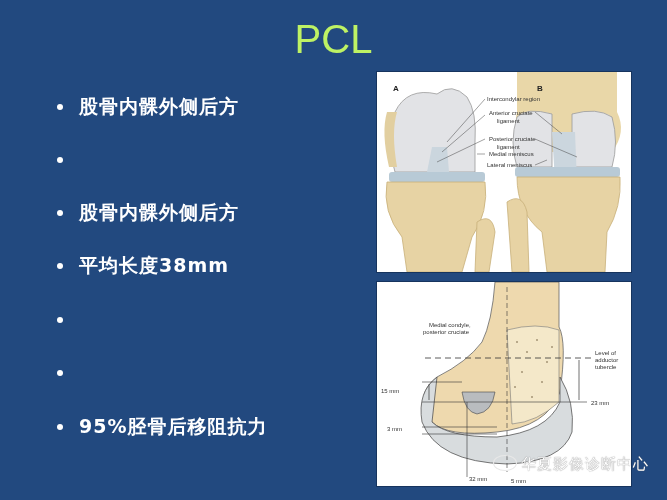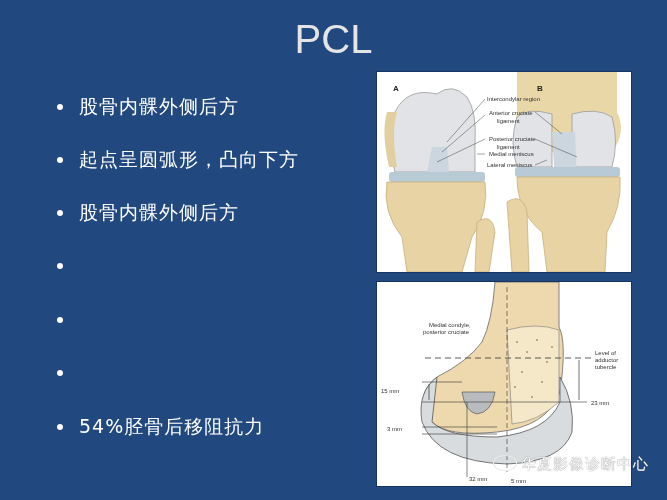--- a/index.html
+++ b/index.html
@@ -1,59 +1,59 @@
 <!DOCTYPE html>
 <html><head>
 <meta charset="utf-8">
 <style>
   html, body { margin:0; padding:0; }
   body { width:667px; height:500px; background:#22497f; position:relative; overflow:hidden; font-family:"DejaVu Sans", sans-serif; }
-  .title { position:absolute; left:0; width:667px; top:14px; text-align:center; color:#e5e5e5; font-family:"Liberation Sans", sans-serif; font-size:40px; line-height:50px; }
+  .title { position:absolute; left:0; width:667px; top:14px; text-align:center; color:#bef264; font-family:"Liberation Sans", sans-serif; font-size:40px; line-height:50px; }
   .bullets { position:absolute; left:52px; top:92px; margin:0; padding:0; list-style:none; }
   .bullet { position:absolute; left:0; height:30px; display:flex; align-items:center; color:#fff; white-space:nowrap; }
   .bullet .dot { width:6px; height:6px; border-radius:50%; background:#fff; margin-left:5px; margin-right:16px; }
-  .bullet .txt { font-size:19px; font-weight:normal; letter-spacing:1px;text-align:center; }
+  .bullet .txt { font-size:19px; font-weight:bold; letter-spacing:1px;text-align:center; }
   .figure { position:absolute; background:#fff; overflow:hidden; border:1px solid #16345e; }
   .fig1 { left:376px; top:71px; width:254px; height:200px; }
   .fig2 { left:376px; top:281px; width:254px; height:204px; }
   .fig-lbl { position:absolute; font-family:"Liberation Sans", sans-serif; font-size:6px; color:#333; white-space:nowrap; }
   .panel-lbl { position:absolute; font-family:"Liberation Sans", sans-serif; font-size:8px; font-weight:bold; color:#222; }
   .watermark { position:absolute; left:493px; top:455px; color:#fff; font-size:15px; letter-spacing:1px; white-space:nowrap; display:flex; align-items:flex-start; text-shadow:0 0 1px #555; }
   .wm-icon { width:22px; height:14px; border:1.5px solid #e8e8e8; border-radius:50%; margin-right:4px; position:relative; }
 </style>
 </head>
 <body>
 
 <div class="title">PCL</div>
 
 <div class="bullets">
   <div class="bullet" style="top:0px">
       <span class="dot"></span>
       <span class="txt">股骨内髁外侧后方</span>
     </div>
   <div class="bullet" style="top:53px">
       <span class="dot"></span>
-      <span class="txt">起点呈圆弧形，凸向下方</span>
     </div>
   <div class="bullet" style="top:106px">
       <span class="dot"></span>
       <span class="txt">股骨内髁外侧后方</span>
     </div>
   <div class="bullet" style="top:159px">
       <span class="dot"></span>
+      <span class="txt">平均长度38mm</span>
     </div>
   <div class="bullet" style="top:213px">
       <span class="dot"></span>
     </div>
   <div class="bullet" style="top:266px">
       <span class="dot"></span>
     </div>
   <div class="bullet" style="top:320px">
       <span class="dot"></span>
-      <span class="txt">54%胫骨后移阻抗力</span>
+      <span class="txt">95%胫骨后移阻抗力</span>
     </div>
 </div>
 
 <div class="figure fig1">
   <svg width="254" height="200" viewBox="0 0 254 200">
 
     <path d="M18 40 Q30 15 60 22 Q75 10 90 25 Q100 40 98 70 L98 100 L18 100 Q8 70 18 40 Z" fill="#e2e3e6" stroke="#9a9a9a" stroke-width="0.8"></path>
     <path d="M10 40 Q4 60 12 95 L20 95 Q14 60 20 40 Z" fill="#e2cfa0"></path>
     <path d="M55 75 L70 75 L72 100 L50 100 Z" fill="#cbd6de"></path>
     <rect x="12" y="100" width="96" height="10" rx="3" fill="#b8cad6"></rect>

